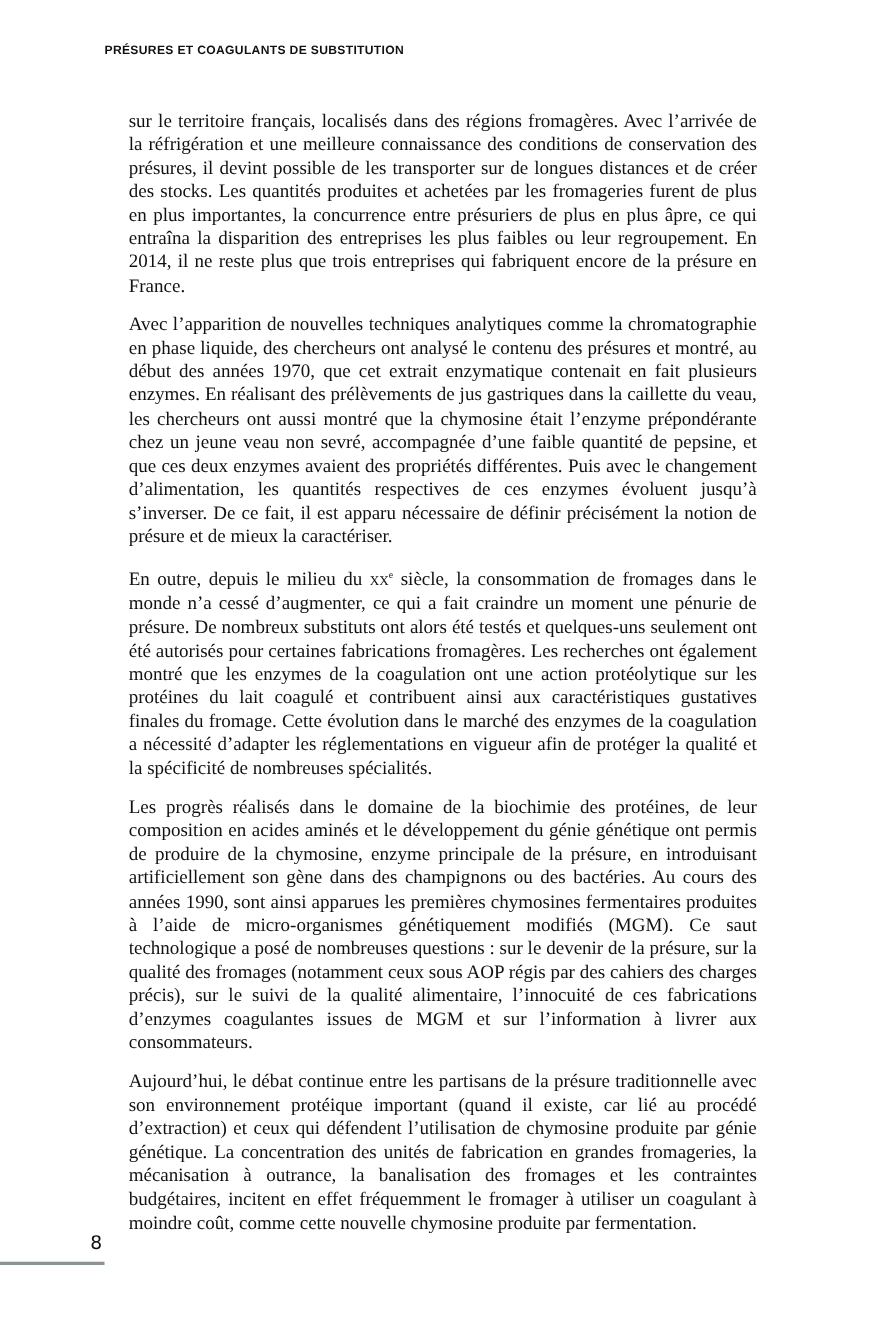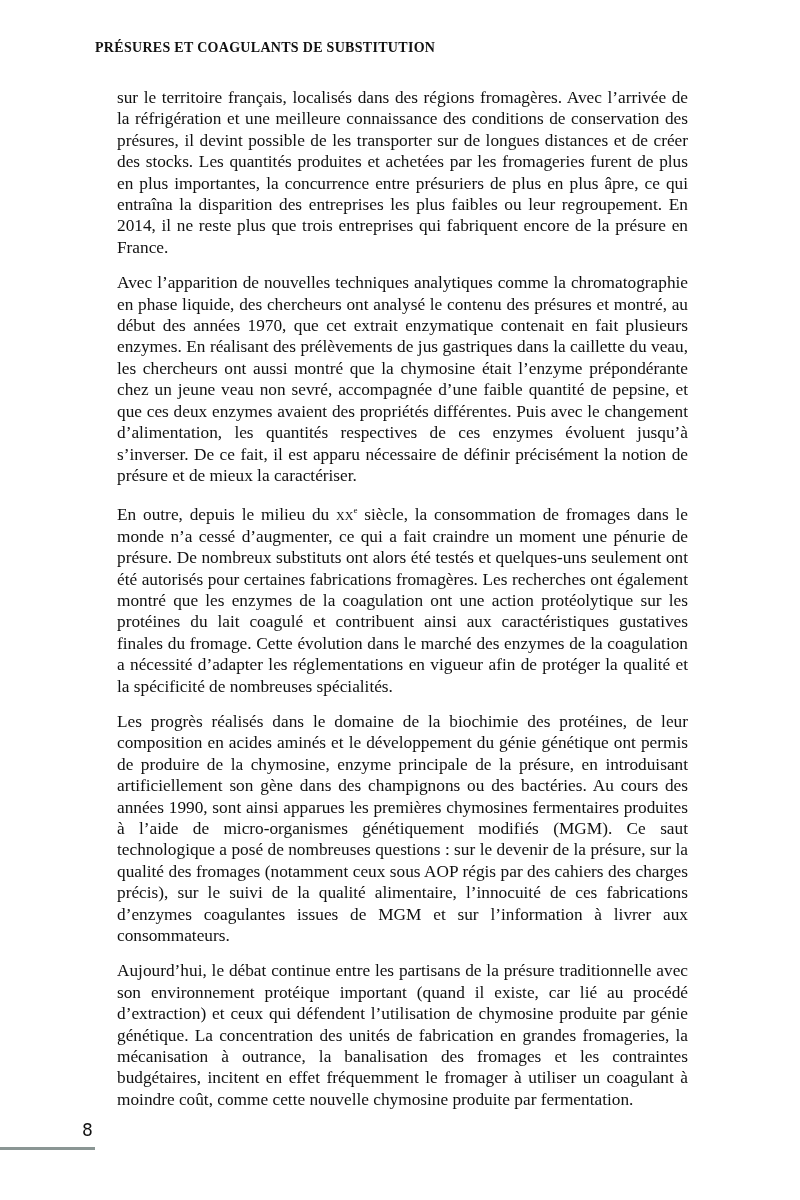--- a/index.html
+++ b/index.html
@@ -1,28 +1,28 @@
 <!DOCTYPE html>
 <html><head>
 <meta charset="utf-8">
 <style>
   html, body { margin: 0; padding: 0; background: #ffffff; }
   body { width: 800px; height: 1200px; position: relative; overflow: hidden; }
   .running-head {
     position: absolute; left: 95px; top: 40px;
-    font-family: Liberation Serif, serif; font-weight: bold;
-    font-size: 14px; letter-spacing: 0.3px; color: #111;
+    font-family: Liberation Sans, sans-serif; font-weight: bold;
+    font-size: 11px; letter-spacing: 0.3px; color: #111;
   }
   .body-text {
     position: absolute; left: 117px; top: 87px; width: 571px;
     font-family: "Liberation Serif", serif; font-size: 17.3px;
     line-height: 21.4px; color: #111; text-align: justify;
     hyphens: manual;
   }
-  .body-text p { margin: 0 0 14px 0; }
+  .body-text p { margin: 12px 0 14px 0; }
   .sc { font-variant: small-caps; }
   .sup { font-size: 9px; vertical-align: 7px; }
   .folio {
     position: absolute; left: 82px; top: 1120px;
     font-family: "DejaVu Sans", sans-serif; font-size: 17px; color: #111;
   }
   .folio-rule {
     position: absolute; left: 0; top: 1147px; width: 95px; height: 3px;
     background: #8a9694;
   }

